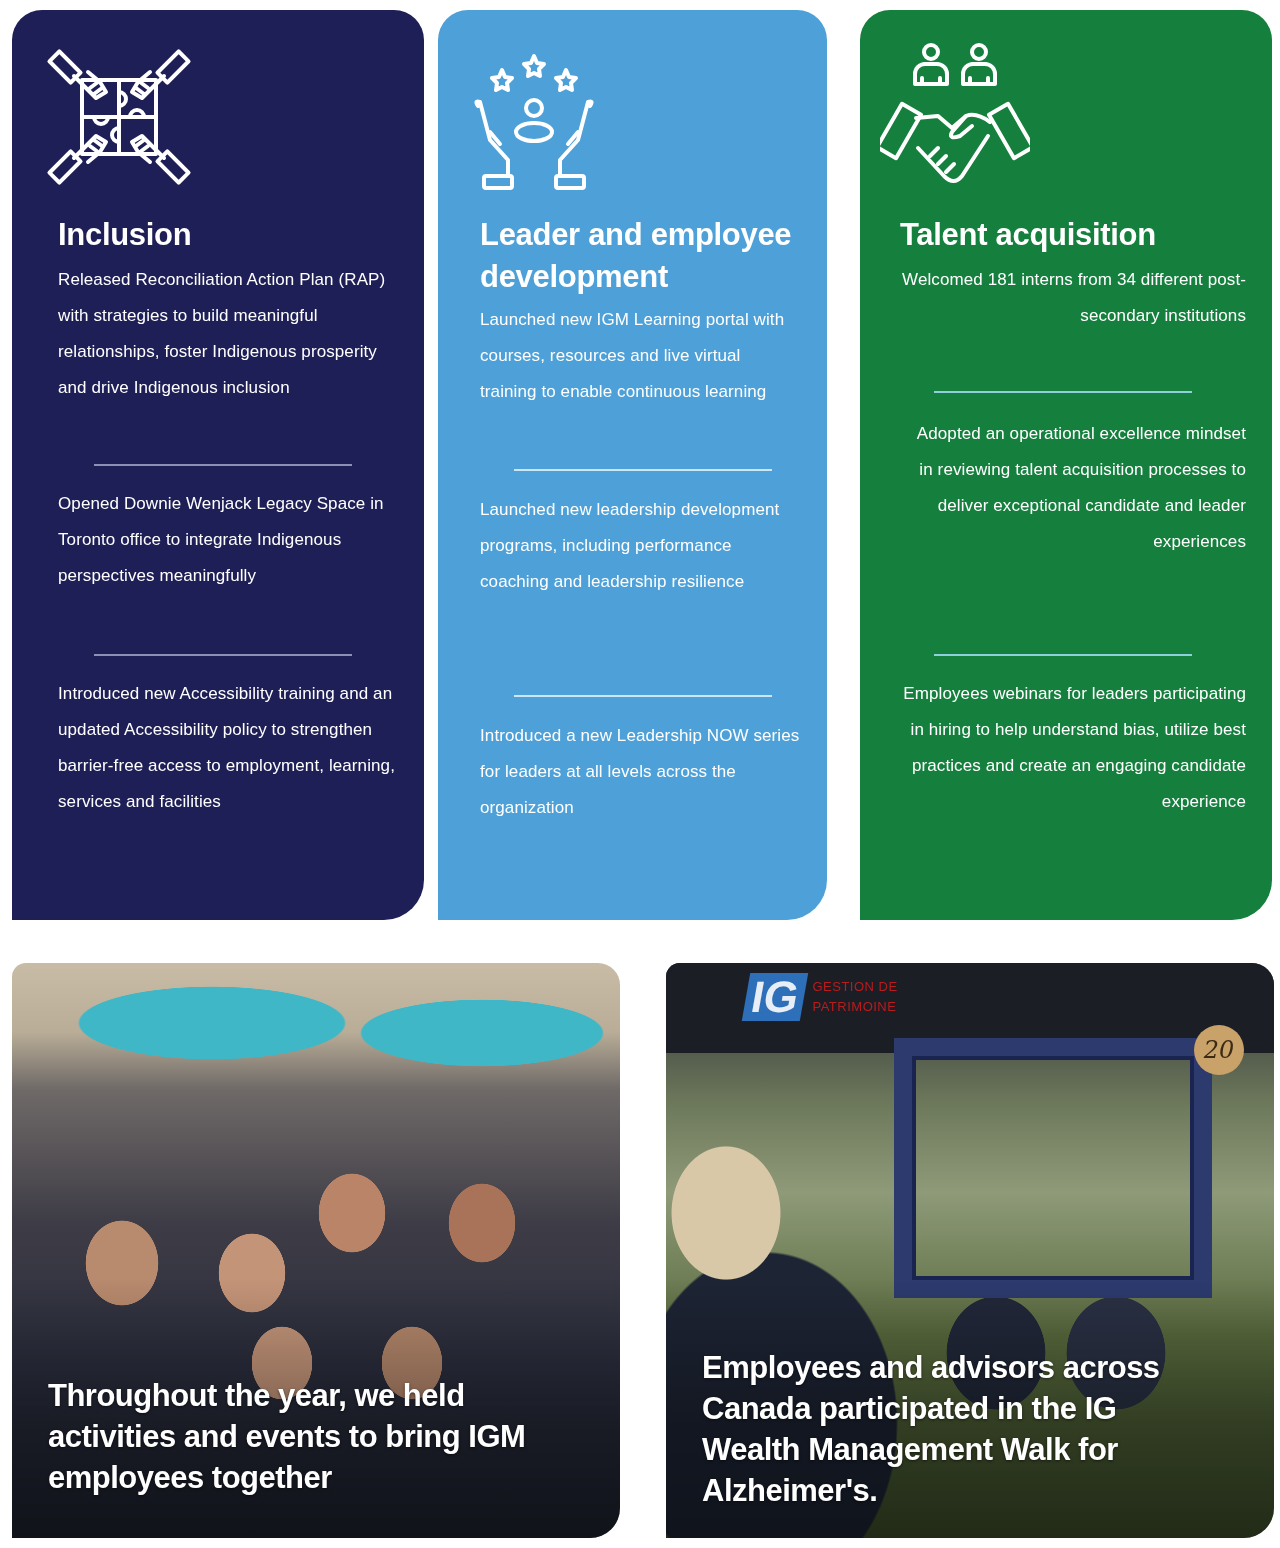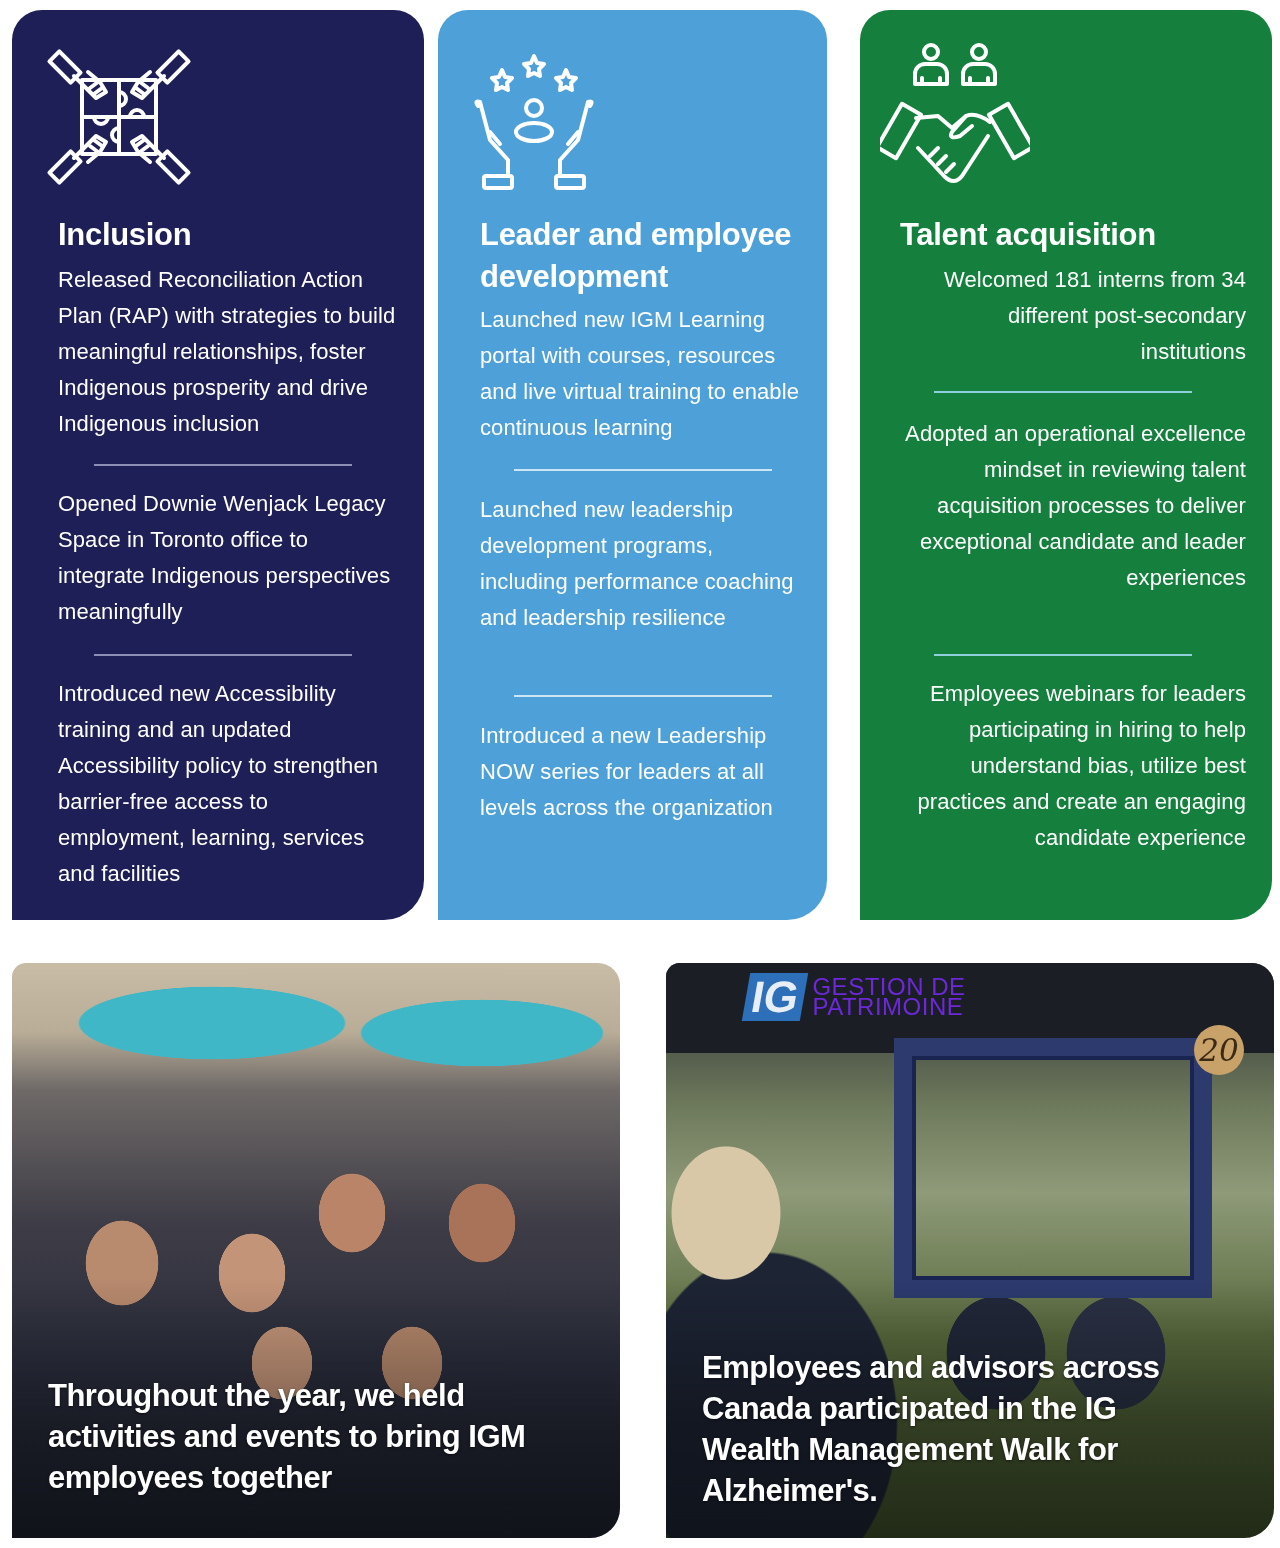--- a/index.html
+++ b/index.html
@@ -23,21 +23,21 @@
   .card h2 {
     position: absolute; left: 46px; right: 20px;
     font-weight: bold; font-size: 31px; line-height: 42px; letter-spacing: -0.3px;
   }
   .card.inclusion h2 { top: 204px; }
   .card.leader h2    { top: 204px; left: 42px; }
   .card.talent h2    { top: 204px; left: 40px; }
 
   .item {
     position: absolute; left: 46px; right: 26px;
-    font-size: 22px; line-height: 36px; letter-spacing: 0.1px;
+    font-size: 17px; line-height: 36px; letter-spacing: 0.1px;
   }
   .card.leader .item { left: 42px; }
   .card.talent .item { left: 40px; text-align: right; }
 
   .divider { position: absolute; height: 1.5px; width: 258px; }
   .card.inclusion .divider { left: 82px; background: #8e8fb4; }
   .card.leader .divider    { left: 76px; background: #cde6f6; }
   .card.talent .divider    { left: 74px; background: #8fd0dc; }
 
   .photo {
@@ -74,24 +74,24 @@
     position: absolute; left: 228px; top: 75px; width: 318px; height: 260px;
     border: 18px solid #2c3a6e; box-shadow: inset 0 0 0 4px #1a2450;
   }
   .tent-logo {
     position: absolute; left: 80px; top: 10px; display: flex; align-items: center; gap: 8px;
   }
   .tent-logo .ig {
     font-weight: bold; font-size: 44px; color: #e8eef6; background: #2d6fb8;
     padding: 0 6px; line-height: 48px; transform: skewX(-10deg);
   }
-  .tent-logo .txt { font-size: 24px; line-height: 20px; color: #6d28d9; letter-spacing: 0.5px; }
+  .tent-logo .txt { font-size: 13px; line-height: 20px; color: #b91c1c; letter-spacing: 0.5px; }
   .badge20 {
     position: absolute; left: 528px; top: 62px; width: 50px; height: 50px; border-radius: 50%;
-    background: #c9a26a; color: #3b2b14; font-size: 31px; display: flex; align-items: center; justify-content: center;
+    background: #c9a26a; color: #3b2b14; font-size: 24px; display: flex; align-items: center; justify-content: center;
     font-family: "DejaVu Serif", serif; font-style: italic;
   }
   .photo .shade {
     position: absolute; left: 0; right: 0; bottom: 0; height: 260px;
     background: linear-gradient(180deg, rgba(0,0,0,0) 0%, rgba(0,0,0,0.35) 55%, rgba(0,0,0,0.45) 100%);
   }
   .caption {
     position: absolute; font-weight: bold; font-size: 31px; line-height: 41px; letter-spacing: -0.5px;
     color: #fff; text-shadow: 0 1px 3px rgba(0,0,0,0.55);
   }

